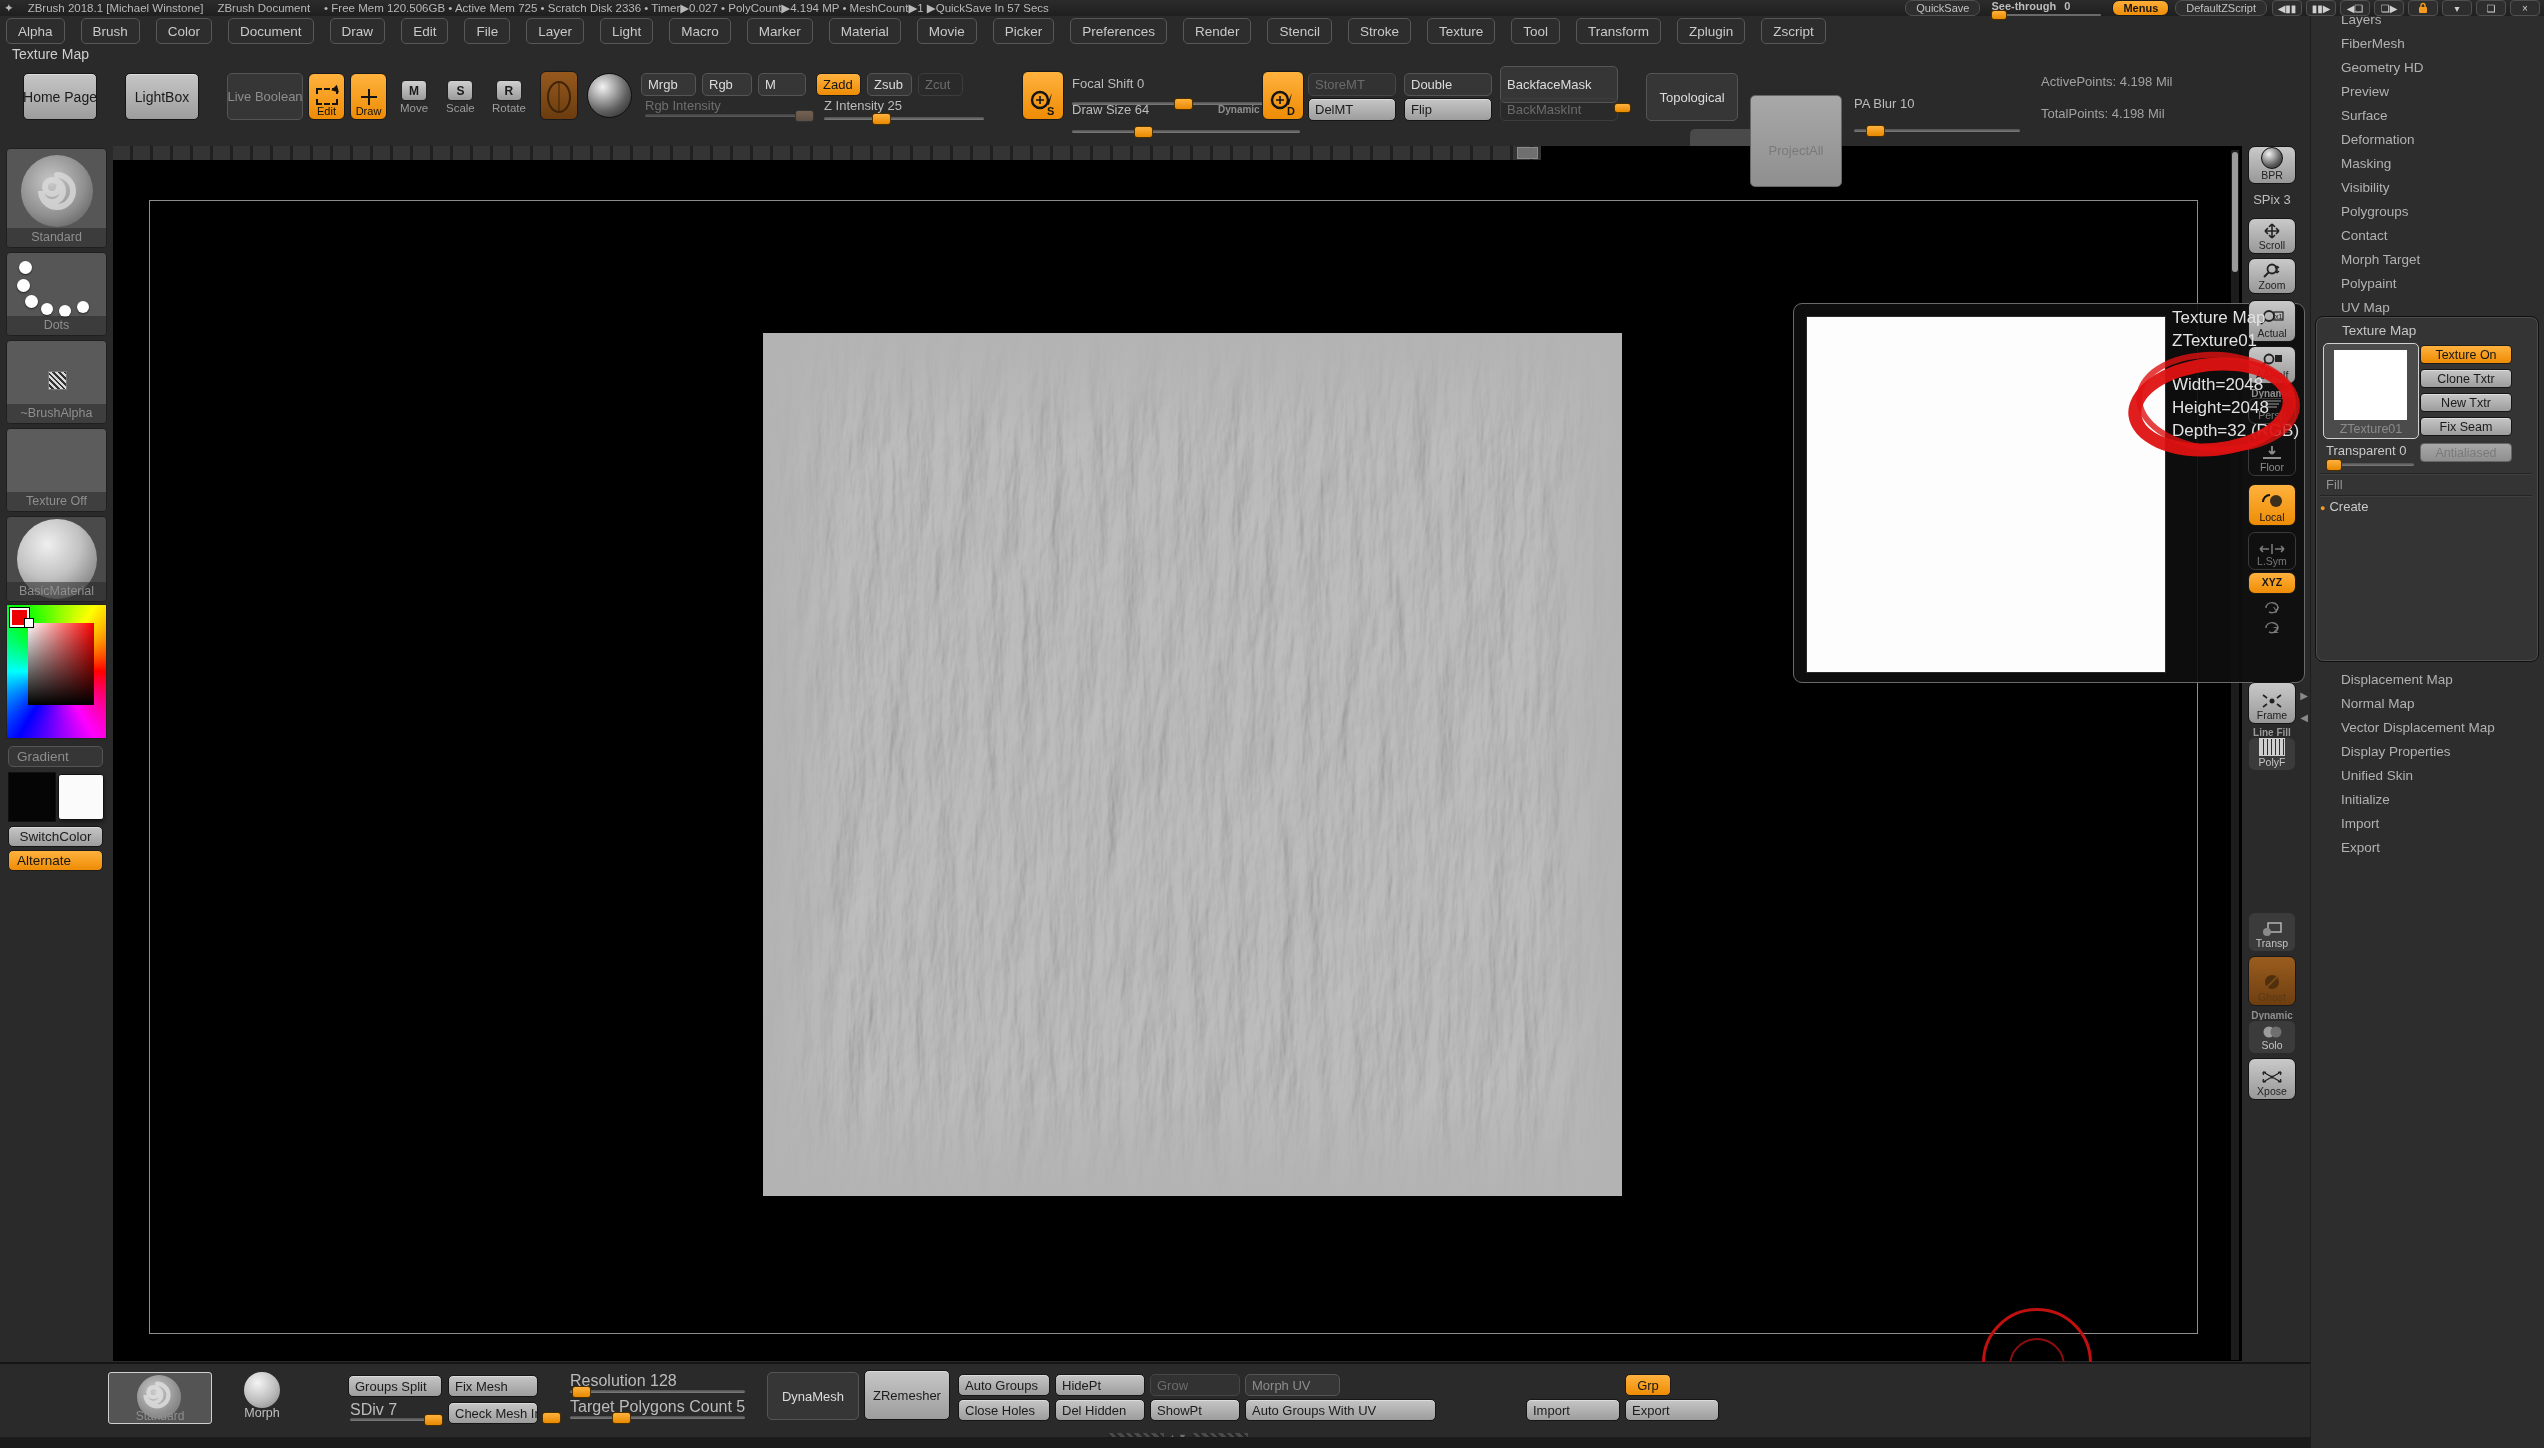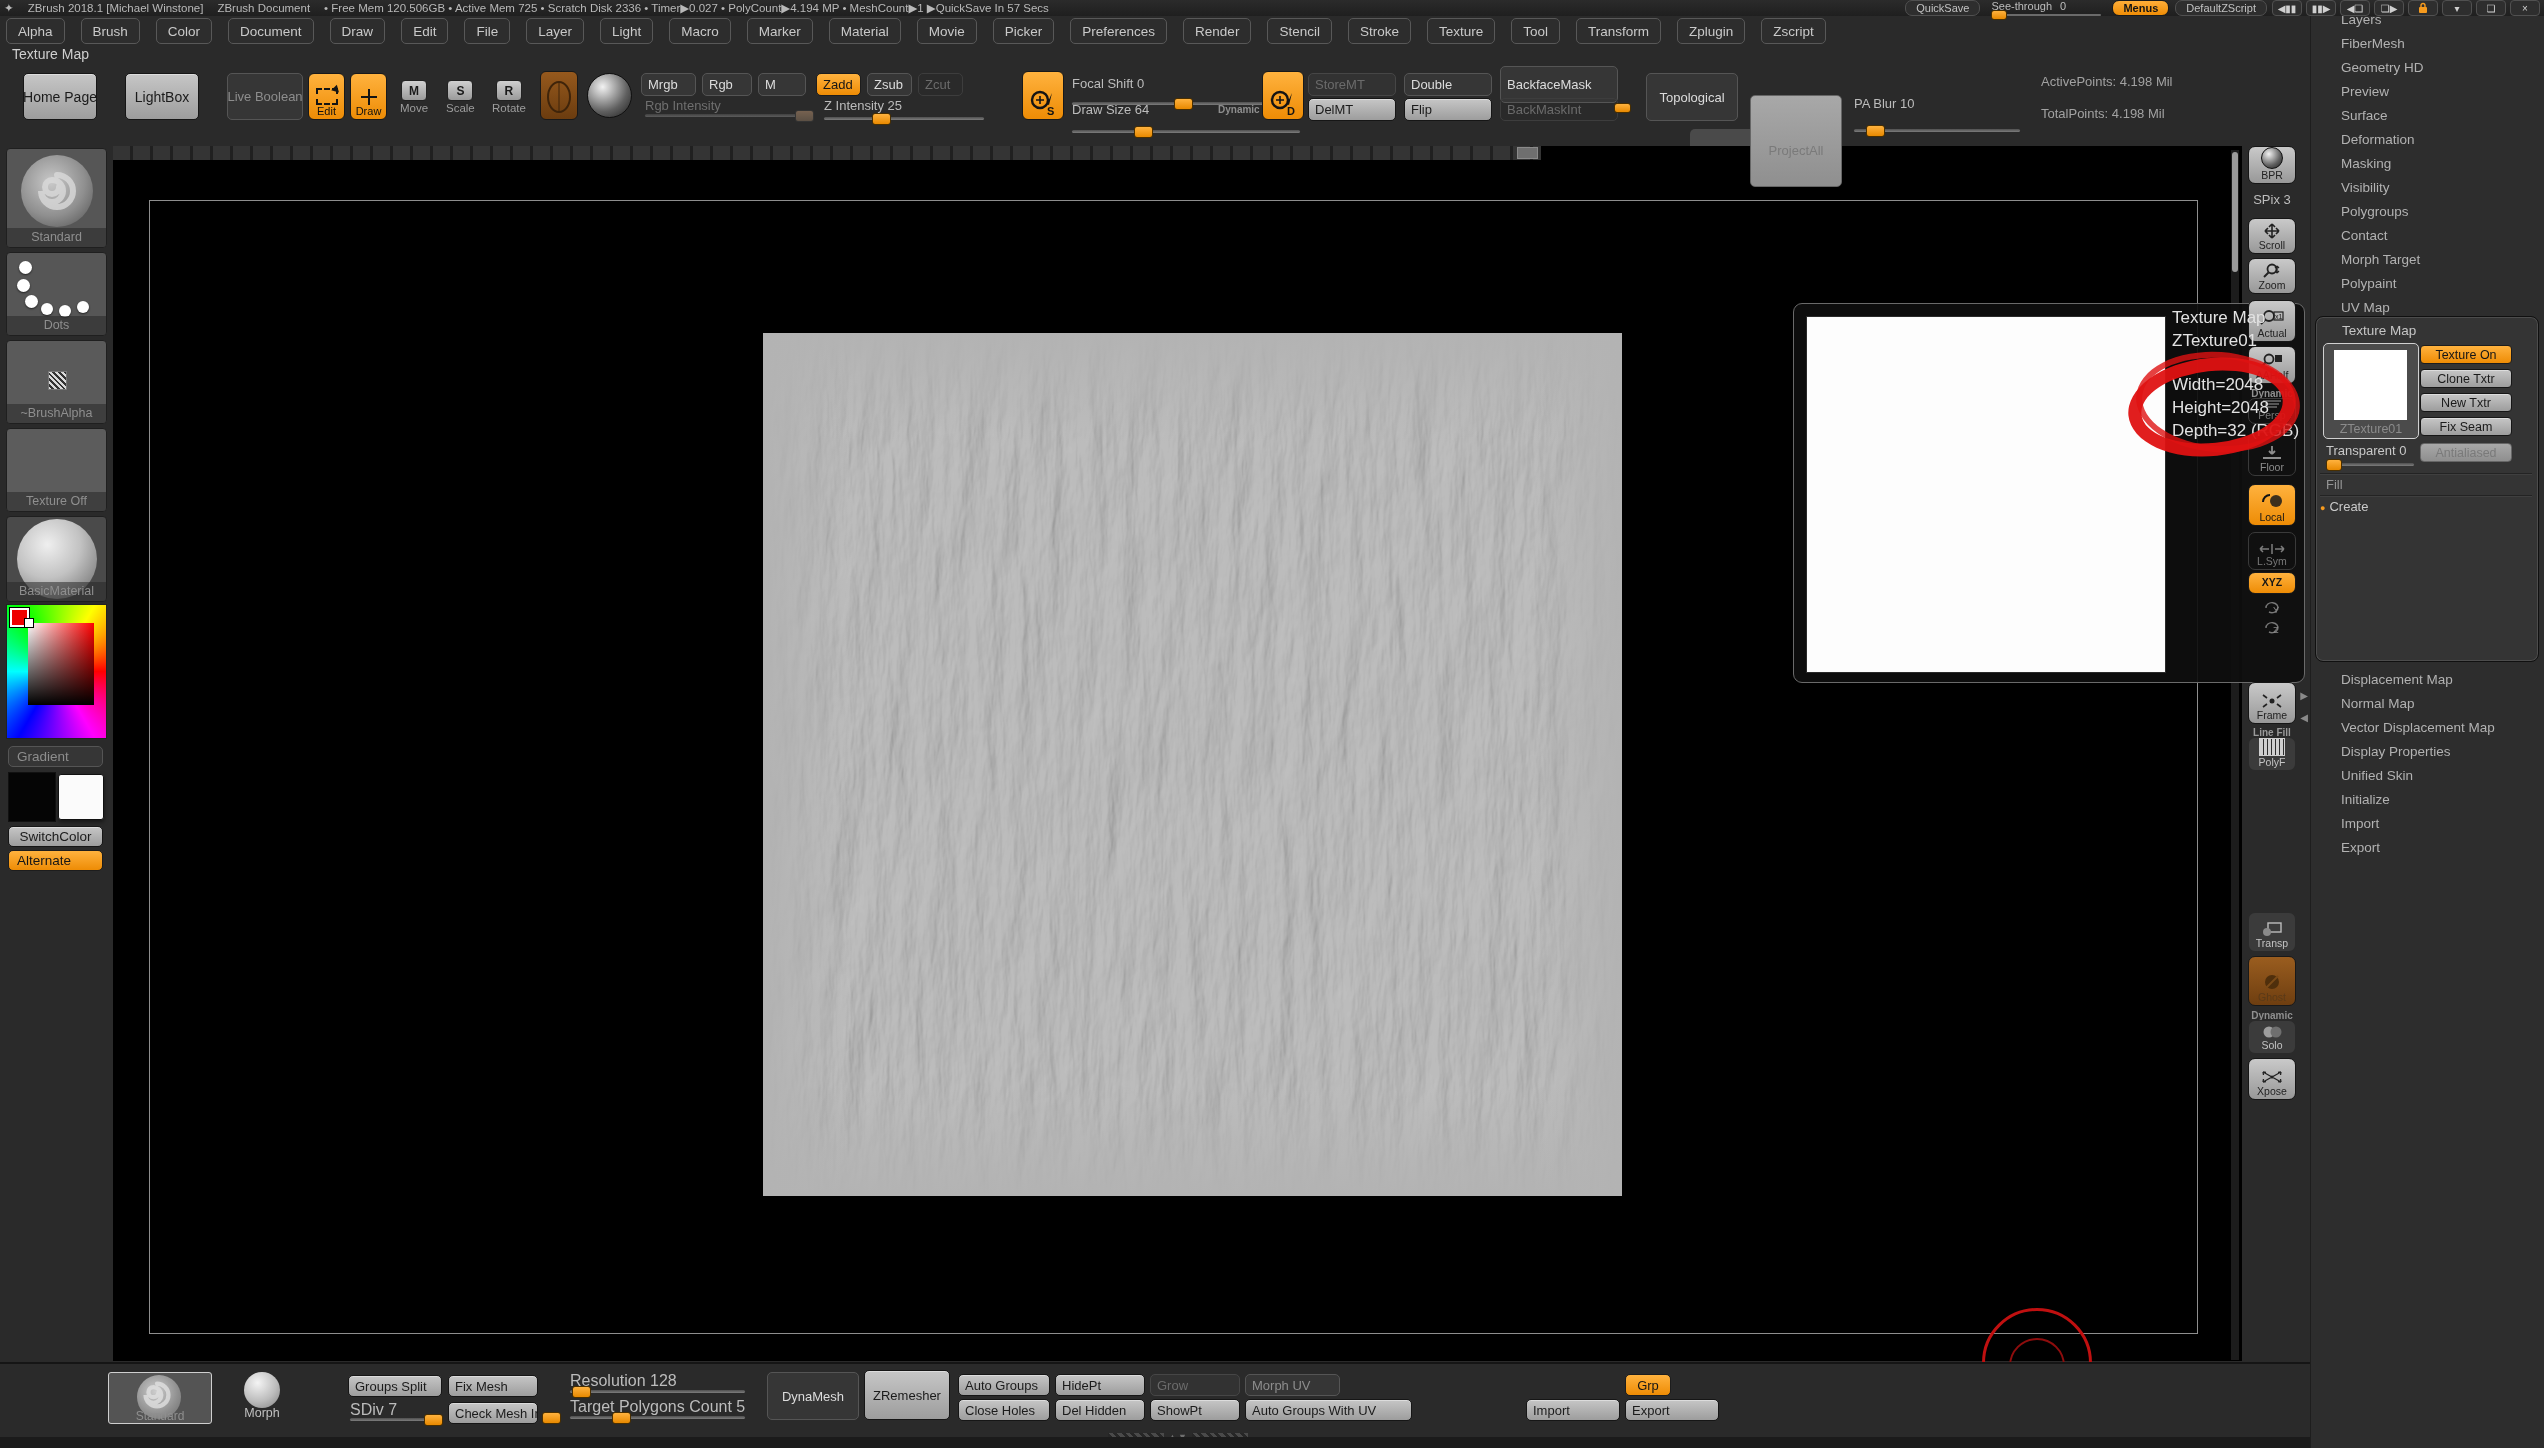--- a/index.html
+++ b/index.html
@@ -8,21 +8,21 @@
   .abs{position:absolute;box-sizing:border-box;}
   
   .titlebar{left:0;top:0;width:2544px;height:16px;background:linear-gradient(#2b2b2b,#1f1f1f);
             display:flex;align-items:center;font-size:11.5px;color:#b9b9b9;padding-left:4px;z-index:80;}
   .titlebar .t{margin-right:14px;white-space:nowrap;}
   .tb-btn{height:14px;margin:0 3px;padding:0 10px;display:flex;align-items:center;border-radius:7px;
           background:#2e2e2e;border:1px solid #505050;color:#c2c2c2;font-size:11px;}
   .tb-btn.orange{background:linear-gradient(#ffae39,#ef8d06);color:#141414;border-color:#1a1a1a;font-weight:bold;}
   .tb-ico{height:14px;min-width:20px;margin:0 2px;padding:0 4px;display:flex;align-items:center;justify-content:center;
           border-radius:4px;background:#2e2e2e;border:1px solid #505050;color:#cfcfcf;font-size:10px;}
-  .seethrough{display:flex;flex-direction:column;margin:0 8px;font-size:11px;color:#bdbdbd;}
+  .seethrough{display:flex;flex-direction:column;margin:0 8px;font-size:11px;color:#bdbdbd;font-weight:bold;}
   .seethrough .lbl{display:flex;gap:8px;}
   .mini-track{position:relative;width:110px;height:2px;background:#6a6a6a;margin-top:2px;border-radius:1px;}
   
   .menubar{left:6px;top:18px;display:flex;gap:16px;z-index:70;}
   .menu-btn{background:#2d2d2d;border:1px solid #585858;border-radius:5px;color:#c9c9c9;
             padding:0 11px;height:24px;display:flex;align-items:center;font-size:13.5px;}
   
   .btn{display:flex;align-items:center;justify-content:center;border-radius:5px;font-size:13px;
        box-sizing:border-box;white-space:nowrap;overflow:hidden;}
   .btn.light{background:linear-gradient(#c6c6c6,#9d9d9d);border:1px solid #161616;color:#1b1b1b;
@@ -691,21 +691,21 @@
       </div>
     <div class="bb btn dis-dark" style="left:1150px;top:10px;width:90px;height:22px;justify-content:flex-start;padding-left:6px">
         <span>Grow</span>
       </div>
     <div class="bb btn light" style="left:1150px;top:35px;width:90px;height:22px;justify-content:flex-start;padding-left:6px">
         <span>ShowPt</span>
       </div>
     <div class="bb btn dark dim" style="left:1245px;top:10px;width:95px;height:22px;justify-content:flex-start;padding-left:6px">
         <span>Morph UV</span>
       </div>
-    <div class="bb btn light" style="left:1245px;top:35px;width:167px;height:22px;justify-content:flex-start;padding-left:6px">
+    <div class="bb btn light" style="left:1245px;top:35px;width:191px;height:22px;justify-content:flex-start;padding-left:6px">
         <span>Auto Groups With UV</span>
       </div>
 
     <div class="bb btn light" style="left:1526px;top:35px;width:94px;height:22px;justify-content:flex-start;padding-left:6px">
         <span>Import</span>
       </div>
     <div class="bb btn orange" style="left:1625px;top:10px;width:46px;height:22px">
         <span>Grp</span>
       </div>
     <div class="bb btn light" style="left:1625px;top:35px;width:94px;height:22px;justify-content:flex-start;padding-left:6px">

